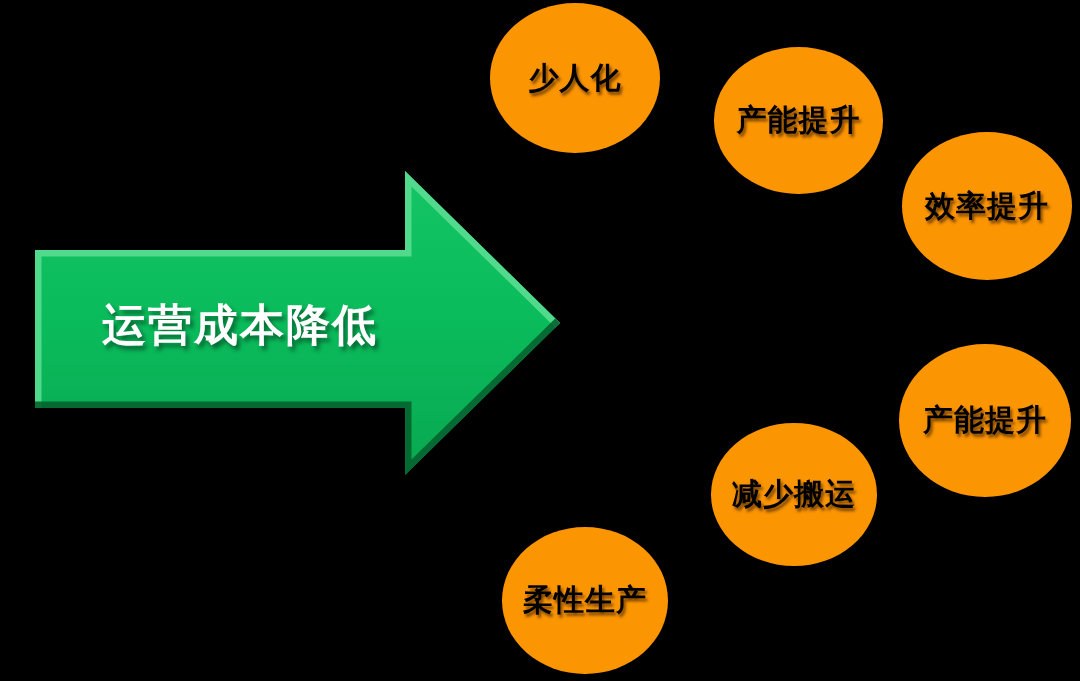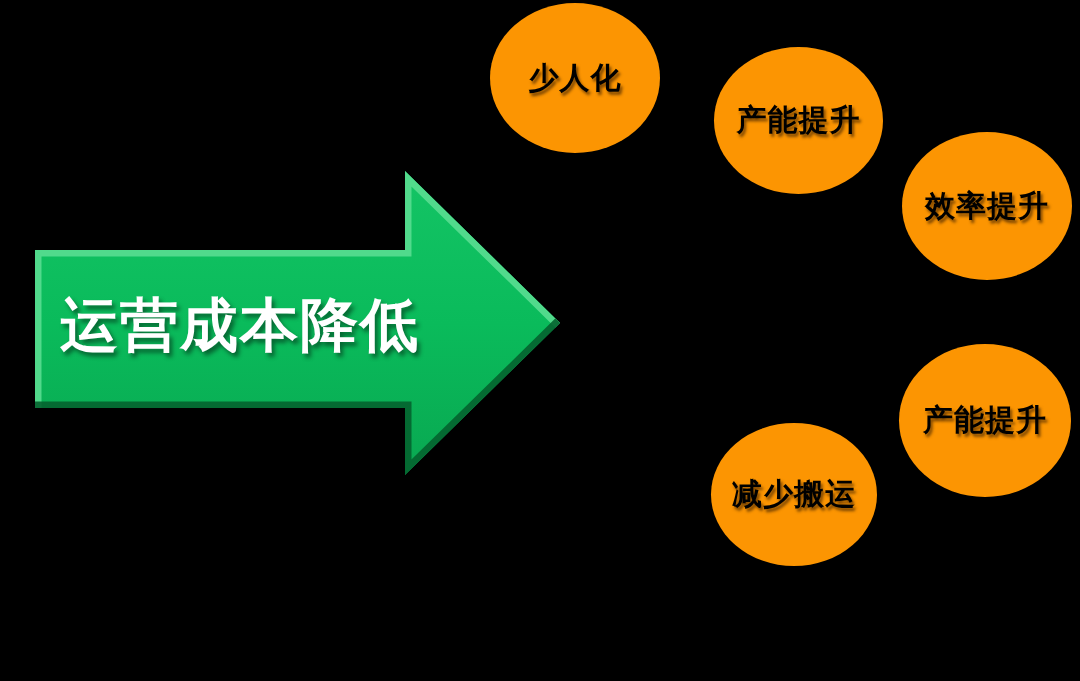--- a/index.html
+++ b/index.html
@@ -22,21 +22,21 @@
     width: 1080px;
     height: 681px;
     display: block;
   }
   .arrow-label {
     position: absolute;
     left: 28px;
     top: 292px;
     width: 424px;
     text-align: center;
-    font-size: 58px;
+    font-size: 44px;
     line-height: 66px;
     font-weight: bold;
     letter-spacing: 2px;
     color: #ffffff;
     text-shadow: 3px 4px 4px rgba(0,0,0,0.45);
     white-space: nowrap;
   }
   .benefit-circle {
     position: absolute;
     border-radius: 50%;
@@ -100,14 +100,17 @@
   </div>
 
   <div class="benefit-circle c4">
     <span class="circle-label">产能提升</span>
   </div>
 
   <div class="benefit-circle c5">
     <span class="circle-label">减少搬运</span>
   </div>
 
+  <div class="benefit-circle c6">
+    <span class="circle-label">柔性生产</span>
+  </div>
 
 </div>
 
 </body></html>

